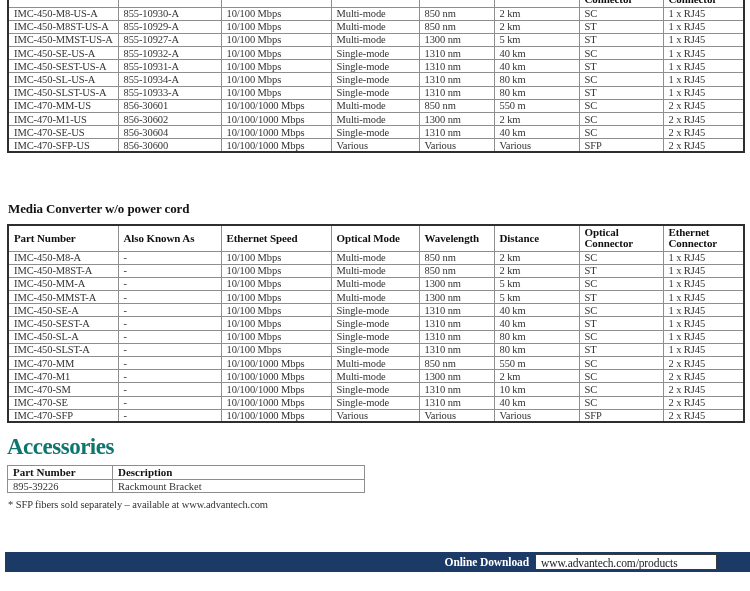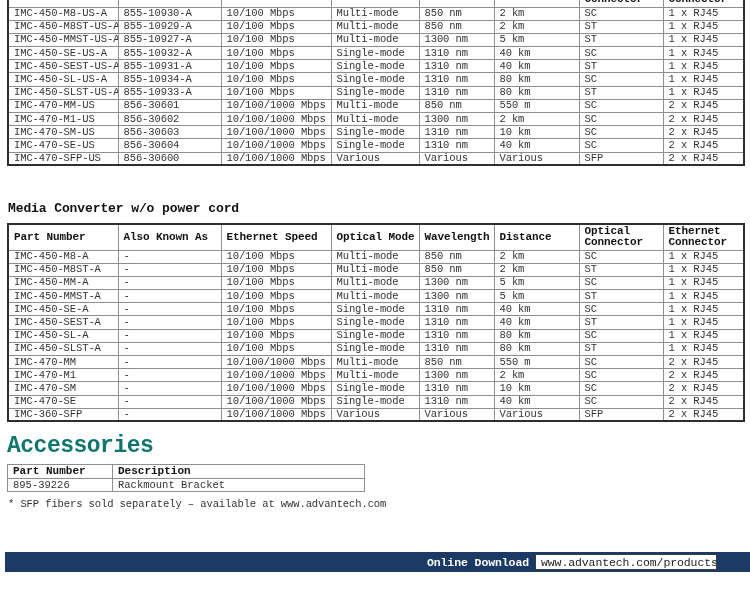--- a/index.html
+++ b/index.html
@@ -2,21 +2,21 @@
 <html><head>
 <meta charset="utf-8">
 <style>
   * { box-sizing: border-box; }
   html, body { margin: 0; padding: 0; background: #ffffff; }
   .page {
     position: relative;
     width: 750px;
     height: 591px;
     background: #ffffff;
-    font-family: Liberation Mono, monospace;
+    font-family: Liberation Serif, serif;
     color: #2b2b2b;
     overflow: hidden;
   }
 
   
   table.spec {
     border-collapse: collapse;
     table-layout: fixed;
     width: 736px;
     margin-left: 7px;
@@ -243,30 +243,20 @@
             <td>IMC-470-M1-US</td>
             <td>856-30602</td>
             <td>10/100/1000 Mbps</td>
             <td>Multi-mode</td>
             <td>1300 nm</td>
             <td>2 km</td>
             <td>SC</td>
             <td>2 x RJ45</td>
           </tr>
           <tr>
-            <td>IMC-470-SM-US</td>
-            <td>856-30603</td>
-            <td>10/100/1000 Mbps</td>
-            <td>Single-mode</td>
-            <td>1310 nm</td>
-            <td>10 km</td>
-            <td>SC</td>
-            <td>2 x RJ45</td>
-          </tr>
-          <tr>
             <td>IMC-470-SE-US</td>
             <td>856-30604</td>
             <td>10/100/1000 Mbps</td>
             <td>Single-mode</td>
             <td>1310 nm</td>
             <td>40 km</td>
             <td>SC</td>
             <td>2 x RJ45</td>
           </tr>
           <tr>
@@ -423,21 +413,21 @@
           <td>IMC-470-SE</td>
           <td>-</td>
           <td>10/100/1000 Mbps</td>
           <td>Single-mode</td>
           <td>1310 nm</td>
           <td>40 km</td>
           <td>SC</td>
           <td>2 x RJ45</td>
         </tr>
         <tr>
-          <td>IMC-360-SFP</td>
+          <td>IMC-470-SFP</td>
           <td>-</td>
           <td>10/100/1000 Mbps</td>
           <td>Various</td>
           <td>Various</td>
           <td>Various</td>
           <td>SFP</td>
           <td>2 x RJ45</td>
         </tr>
       </tbody>
   </table>

